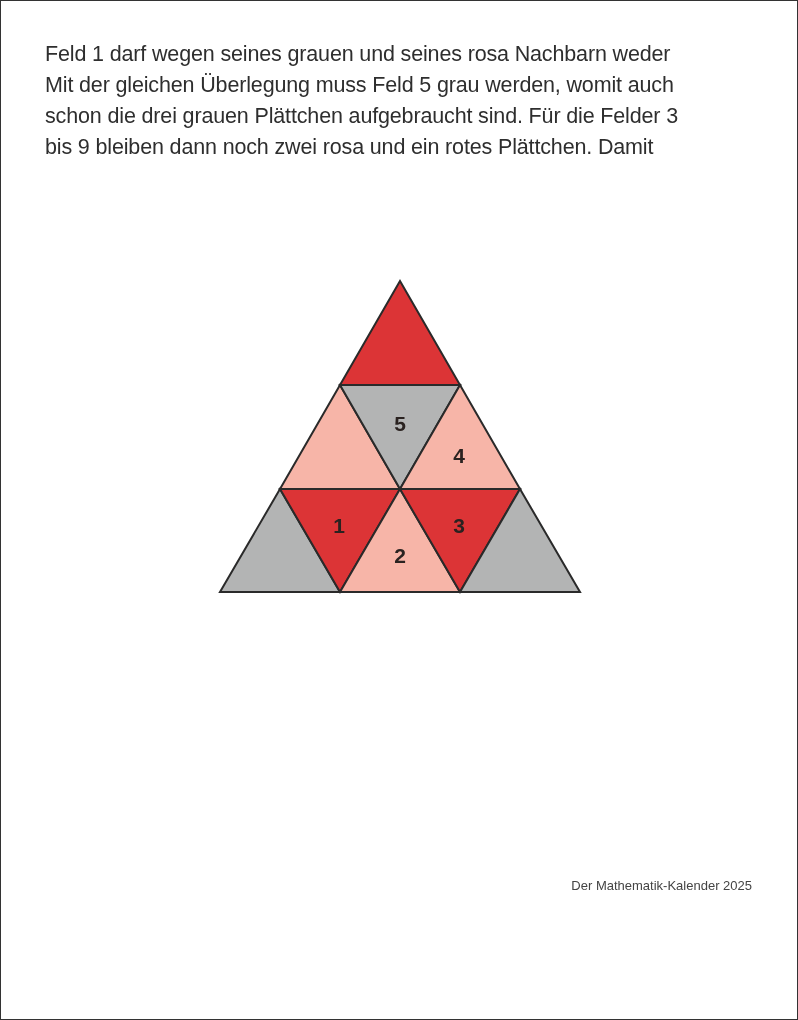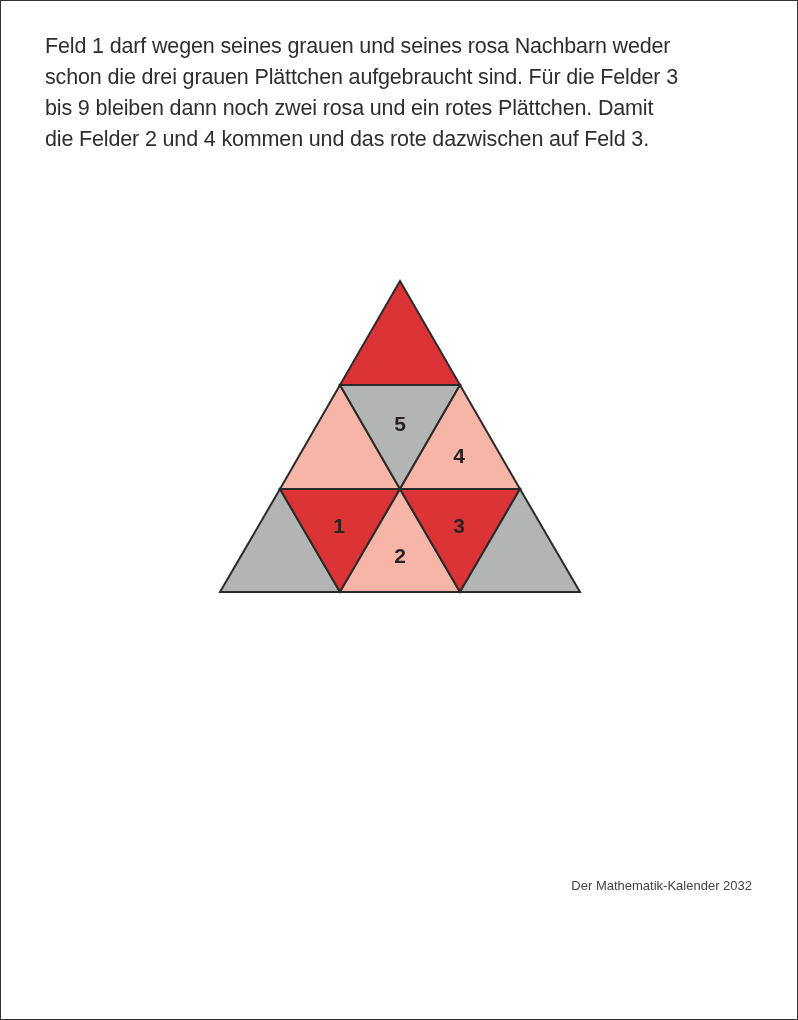--- a/index.html
+++ b/index.html
@@ -5,21 +5,21 @@
     html, body { margin: 0; padding: 0; background: #ffffff; }
     body { width: 798px; height: 1020px; overflow: hidden; }
     .page {
       position: relative;
       width: 796px; height: 1018px;
       border: 1px solid #333333;
       background: #ffffff;
     }
     .solution-text {
       position: absolute;
-      left: 44px; top: 30px;
+      left: 44px; top: 38px;
       width: 720px;
       margin: 0;
       font-family: "Liberation Sans", sans-serif;
       font-size: 21.5px;
       line-height: 31px;
       color: #2e2e2e;
       letter-spacing: -0.15px;
     }
     .solution-text span { display: block; white-space: nowrap; }
     .figure {
@@ -45,23 +45,23 @@
       white-space: nowrap;
     }
   </style>
 </head>
 <body>
 
 <div class="page">
 
   <p class="solution-text">
     <span>Feld 1 darf wegen seines grauen und seines rosa Nachbarn weder</span>
+    <span>Mit der gleichen Überlegung muss Feld 5 grau werden, womit auch</span>
     <span>schon die drei grauen Plättchen aufgebraucht sind. Für die Felder 3</span>
     <span>bis 9 bleiben dann noch zwei rosa und ein rotes Plättchen. Damit</span>
-    <span>die Felder 2 und 4 kommen und das rote dazwischen auf Feld 3.</span>
   </p>
 
   <div class="figure">
     <svg viewBox="0 0 798 1020" xmlns="http://www.w3.org/2000/svg">
       <g stroke="#2a2a2a" stroke-width="2" stroke-linejoin="miter">
 
         <polygon points="399,280 459,384 339,384" fill="#dc3436"></polygon>
 
         <polygon points="339,384 399,488 279,488" fill="#f7b5a8"></polygon>
         <polygon points="339,384 459,384 399,488" fill="#b3b4b4"></polygon>
@@ -74,15 +74,15 @@
         <polygon points="519,488 579,591 459,591" fill="#b3b4b4"></polygon>
       </g>
       <text x="399" y="430">5</text>
       <text x="458" y="462">4</text>
       <text x="338" y="532">1</text>
       <text x="399" y="562">2</text>
       <text x="458" y="532">3</text>
     </svg>
   </div>
 
-  <div class="footer">Der Mathematik-Kalender 2032</div>
+  <div class="footer">Der Mathematik-Kalender 2025</div>
 
 </div>
 
 </body></html>

